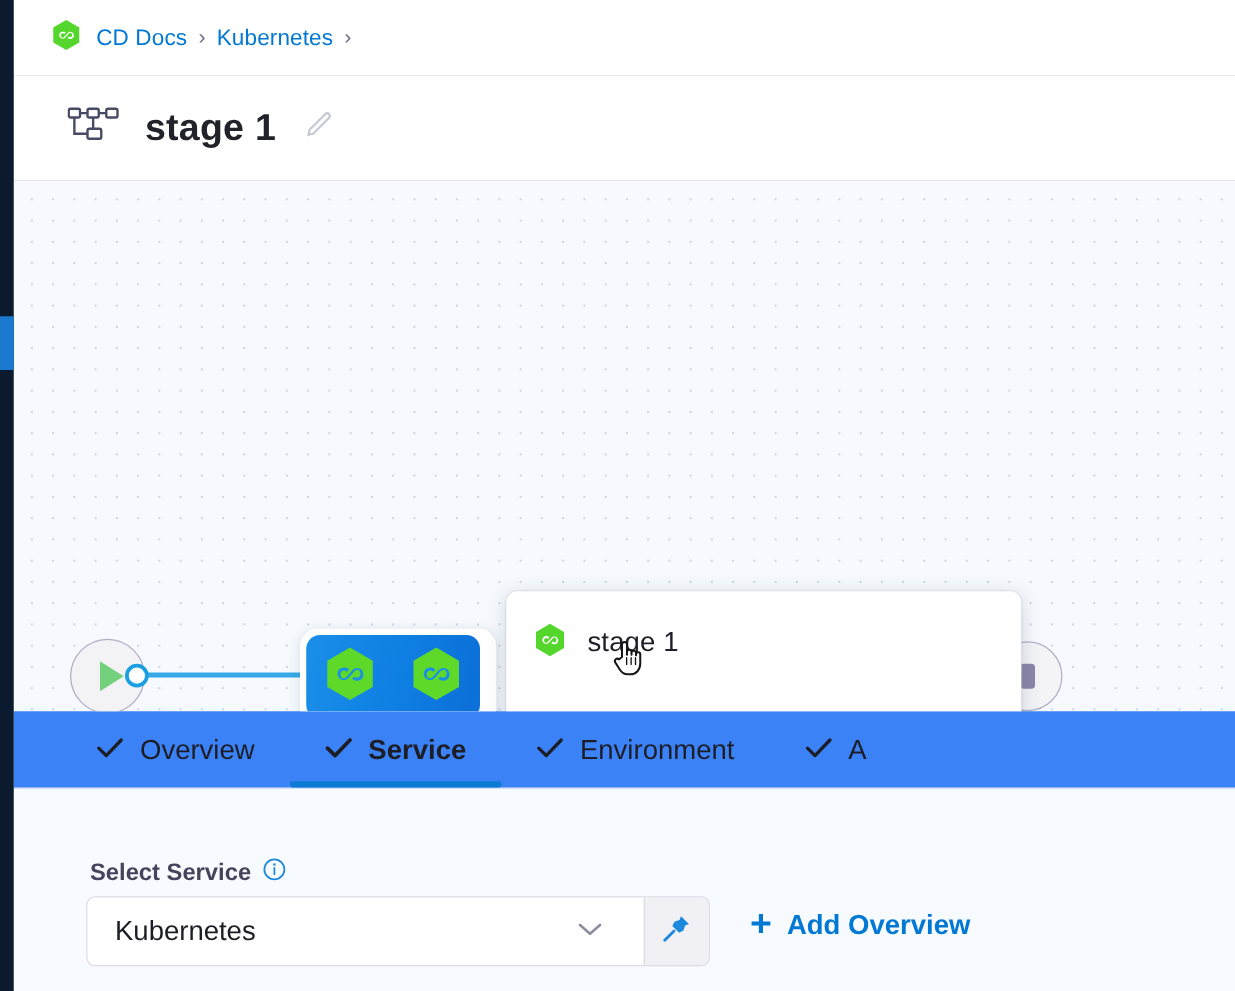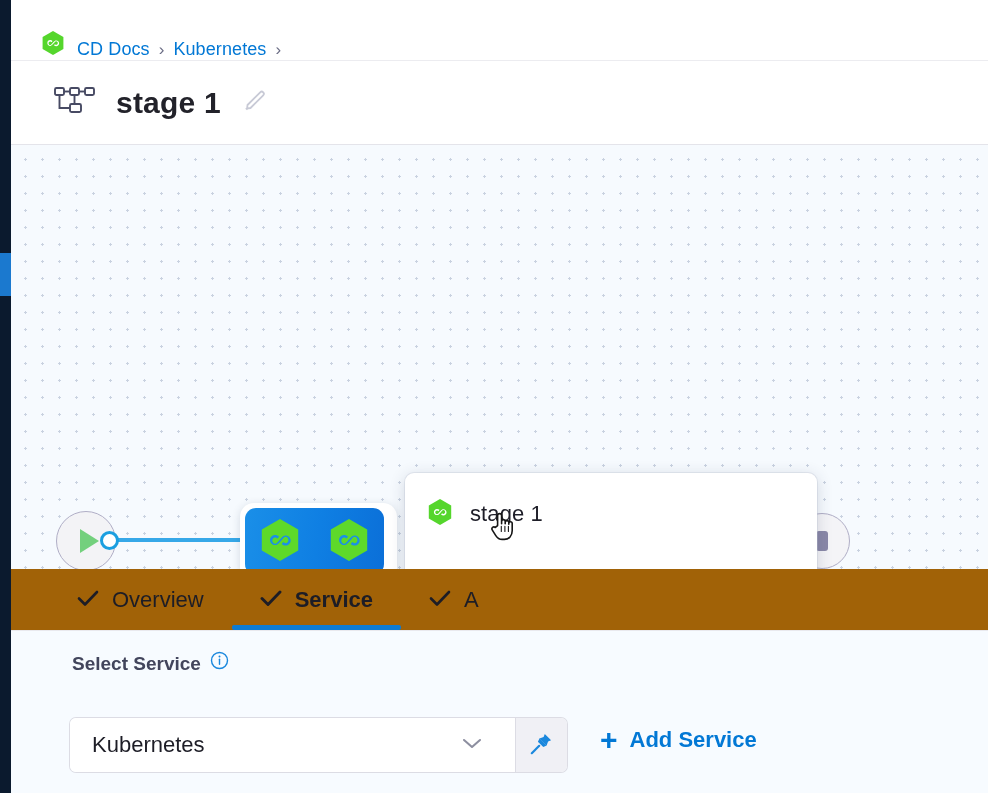--- a/index.html
+++ b/index.html
@@ -22,21 +22,21 @@
     position: absolute; left: 0; top: 253px;
     width: 11px; height: 43px;
     background: #1b79cf;
   }
 
   
   .breadcrumb {
     position: absolute; left: 11px; top: 0;
     width: 977px; height: 61px;
     background: #ffffff;
-    display: flex; align-items: flex-end;
+    display: flex; align-items: center;
     padding-left: 30px;
     border-bottom: 1px solid #ececf0;
   }
   .crumb-link {
     color: #0278d5;
     font-size: 18px;
     letter-spacing: .1px;
     cursor: pointer;
     white-space: nowrap;
   }
@@ -161,21 +161,21 @@
   
   .hand-cursor {
     position: absolute; left: 478px; top: 364px;
     z-index: 30; pointer-events: none;
   }
 
   
   .tab-bar {
     position: absolute; left: 11px; top: 569px;
     width: 977px; height: 62px;
-    background: #a16207;
+    background: #3b82f6;
     display: flex; align-items: stretch;
     padding-left: 38px;
     border-bottom: 1px solid #e9e9ee;
   }
   .tab {
     display: flex; align-items: center;
     gap: 13px;
     padding: 0 28px;
     font-size: 22px; color: #1d1d26;
     cursor: pointer;
@@ -191,24 +191,24 @@
   }
   .check { flex: 0 0 auto; }
 
   
   .form-panel {
     position: absolute; left: 11px; top: 631px;
     width: 977px; height: 162px;
     background: #f7fbff;
   }
   .field-label {
-    position: absolute; left: 72px; top: 651px;
+    position: absolute; left: 72px; top: 686px;
     font-size: 19px; font-weight: bold;
     color: #42455c;
-    display: flex; align-items: flex-end; gap: 9px;
+    display: flex; align-items: center; gap: 9px;
   }
   .select-wrap {
     position: absolute; left: 70px; top: 718px;
     width: 497px; height: 54px;
     display: flex;
     border-radius: 6px;
     overflow: hidden;
     box-shadow: 0 0 0 1px #dcdce4;
   }
   .select-box {
@@ -342,20 +342,28 @@
           </svg>
       </span>
       <span>Service</span>
     </div>
     <div class="tab">
       <span class="check">
         <svg width="22" height="18" viewBox="0 0 22 18" fill="none" stroke="#1d1d26" stroke-width="2.6" stroke-linecap="round" stroke-linejoin="round">
             <path d="M2 9.5 L8 15.5 L20 3"></path>
           </svg>
       </span>
+      <span>Environment</span>
+    </div>
+    <div class="tab">
+      <span class="check">
+        <svg width="22" height="18" viewBox="0 0 22 18" fill="none" stroke="#1d1d26" stroke-width="2.6" stroke-linecap="round" stroke-linejoin="round">
+            <path d="M2 9.5 L8 15.5 L20 3"></path>
+          </svg>
+      </span>
       <span>A</span>
     </div>
   </div>
 
   <div class="form-panel"></div>
 
   <div class="field-label">
     <span>Select Service</span>
     <span>
       <svg width="19" height="19" viewBox="0 0 19 19" fill="none" stroke="#1b88dd" stroke-width="1.4">
@@ -381,16 +389,16 @@
           <path d="M14.8 1.9 L21.1 8.2 L18.1 9.4 L16.6 13.5 L9.5 6.4 L13.6 4.9 Z" fill="#1b88dd"></path>
           <path d="M9.6 6.3 L16.7 13.4 L13.3 15.1 L7.9 9.7 Z" fill="#1b88dd"></path>
           <path d="M9.2 13.8 L1.8 21.2" stroke="#1b88dd" stroke-width="2.2" stroke-linecap="round"></path>
         </svg>
       </span>
     </div>
   </div>
 
   <div class="add-service-btn">
     <span class="plus-glyph">+</span>
-    <span>Add Service</span>
+    <span>Add Overview</span>
   </div>
 
 </div>
 
 </body></html>

